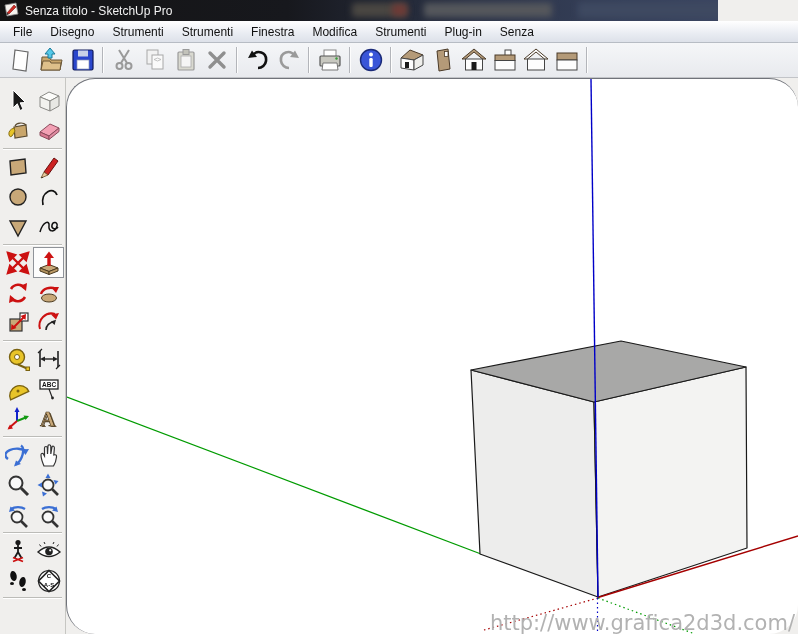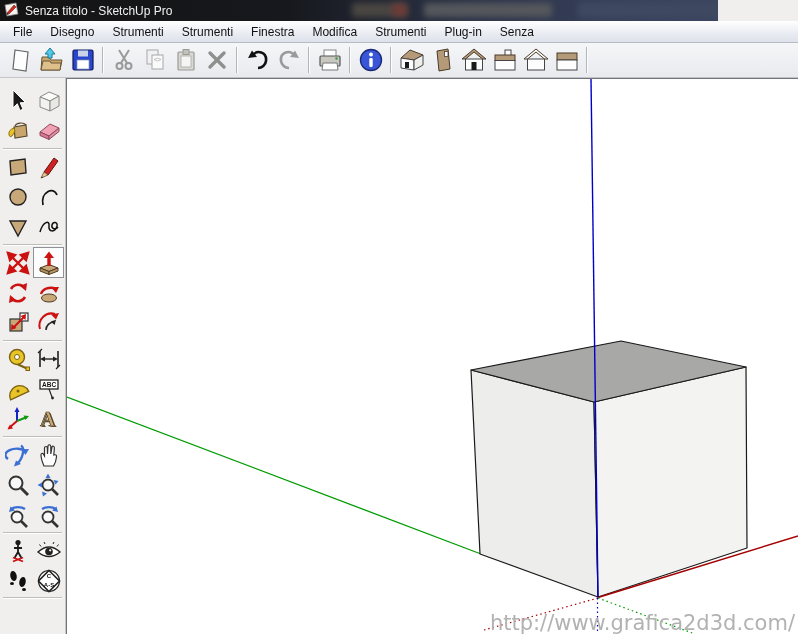--- a/index.html
+++ b/index.html
@@ -31,21 +31,21 @@
 
   
   .palette{position:absolute;left:0;top:78px;width:65px;height:556px;background:#f0efed;
     border-right:1px solid #c6c6c2;box-sizing:content-box;}
   .tool{position:absolute;width:29px;height:29px;display:flex;align-items:center;justify-content:center;}
   .tool.selected{background:#fdfdfd;border:1px solid #8f9399;margin:-1px;}
   .pal-sep{position:absolute;left:3px;width:59px;height:0;border-top:1px solid #bcbcb8;border-bottom:1px solid #ffffff;}
 
   
   .canvas{position:absolute;left:66px;top:78px;width:731px;height:555px;background:#ffffff;
-    border-left:1px solid #70737a;border-top:1px solid #70737a;}
+    border-left:1px solid #70737a;border-top:1px solid #70737a;border-radius:29px;}
   .canvas svg{display:block;}
   .wm{font-family:"DejaVu Sans",sans-serif;font-size:21px;}
 </style>
 </head>
 <body>
 
 <div class="window">
 
   <div class="titlebar">
     <span class="app-icon">

